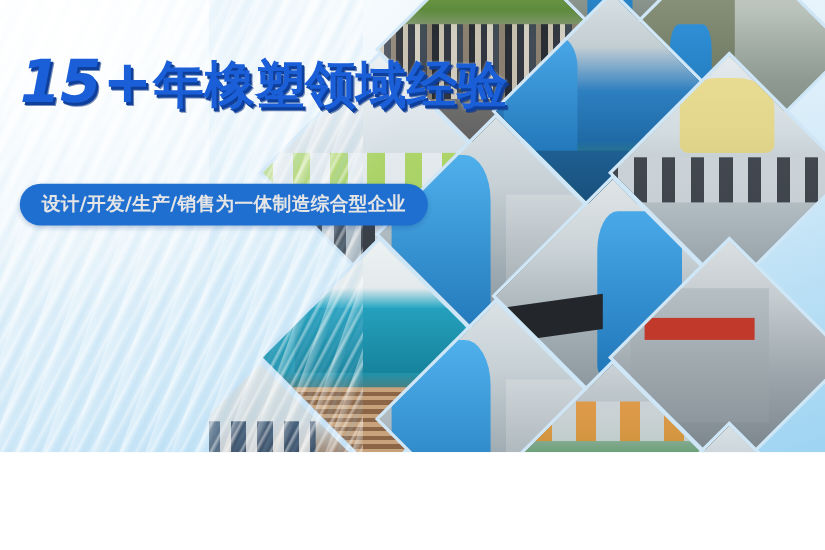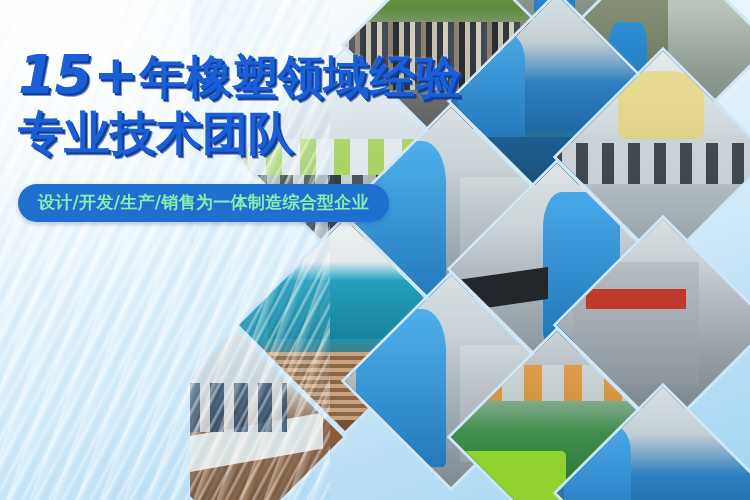--- a/index.html
+++ b/index.html
@@ -1,21 +1,21 @@
 <!DOCTYPE html>
 <html><head>
 <meta charset="utf-8">
 <style>
   html,body{margin:0;padding:0;}
   body{
     width:750px;height:500px;overflow:hidden;
     font-family:"DejaVu Sans","Liberation Sans",sans-serif;
   }
   #banner{
-    position:relative;width:750px;height:500px;overflow:hidden;
+    position:relative;width:750px;height:411px;overflow:hidden;
     background:
       linear-gradient(160deg,#ffffff 0%,#f4fafd 18%,#e8f4fb 38%,#d6ecf9 58%,#b9dff5 78%,#9ed4f2 100%);
   }
   
   .texture{
     position:absolute;inset:0;pointer-events:none;
     background-image:repeating-linear-gradient(
         118deg,
         rgba(255,255,255,0.00) 0px,
         rgba(255,255,255,0.55) 2px,
@@ -253,23 +253,23 @@
   .hl-line1{font-size:46px;}
   .hl-line2{position:absolute;left:18px;top:110px;font-size:46px;}
   .num{
     font-style:italic;
     font-size:54px;
     font-weight:bold;
     letter-spacing:-1px;
     padding-right:2px;
   }
   .pill{
-    position:absolute;left:18px;top:184px;
+    position:absolute;left:18px;top:167px;
     background:#1f6fd0;
-    color:#86efac;
+    color:#e5e5e5;
     font-size:17px;
     font-weight:bold;
     padding:7px 20px 8px 20px;
     border-radius:999px;
     white-space:nowrap;
     box-shadow:0 2px 5px rgba(20,70,140,.28);
     letter-spacing:.3px;
   }
   .para{
     position:absolute;left:16px;top:228px;width:268px;
@@ -340,19 +340,18 @@
   <div class="texture" style="width:330px;"></div>
   <div class="texture2" style="width:330px;"></div>
   <div class="glow"></div>
 
   <div id="textblock">
 
     <div class="headline hl-line1">
       <span class="num">15</span><span class="num">+</span><span>年橡塑领域经验</span>
     </div>
 
-    <div class="headline hl-line2">专业技术团队</div>
 
     <div class="pill">设计/开发/生产/销售为一体制造综合型企业</div>
 
   </div>
 
 </div>
 
 </body></html>

